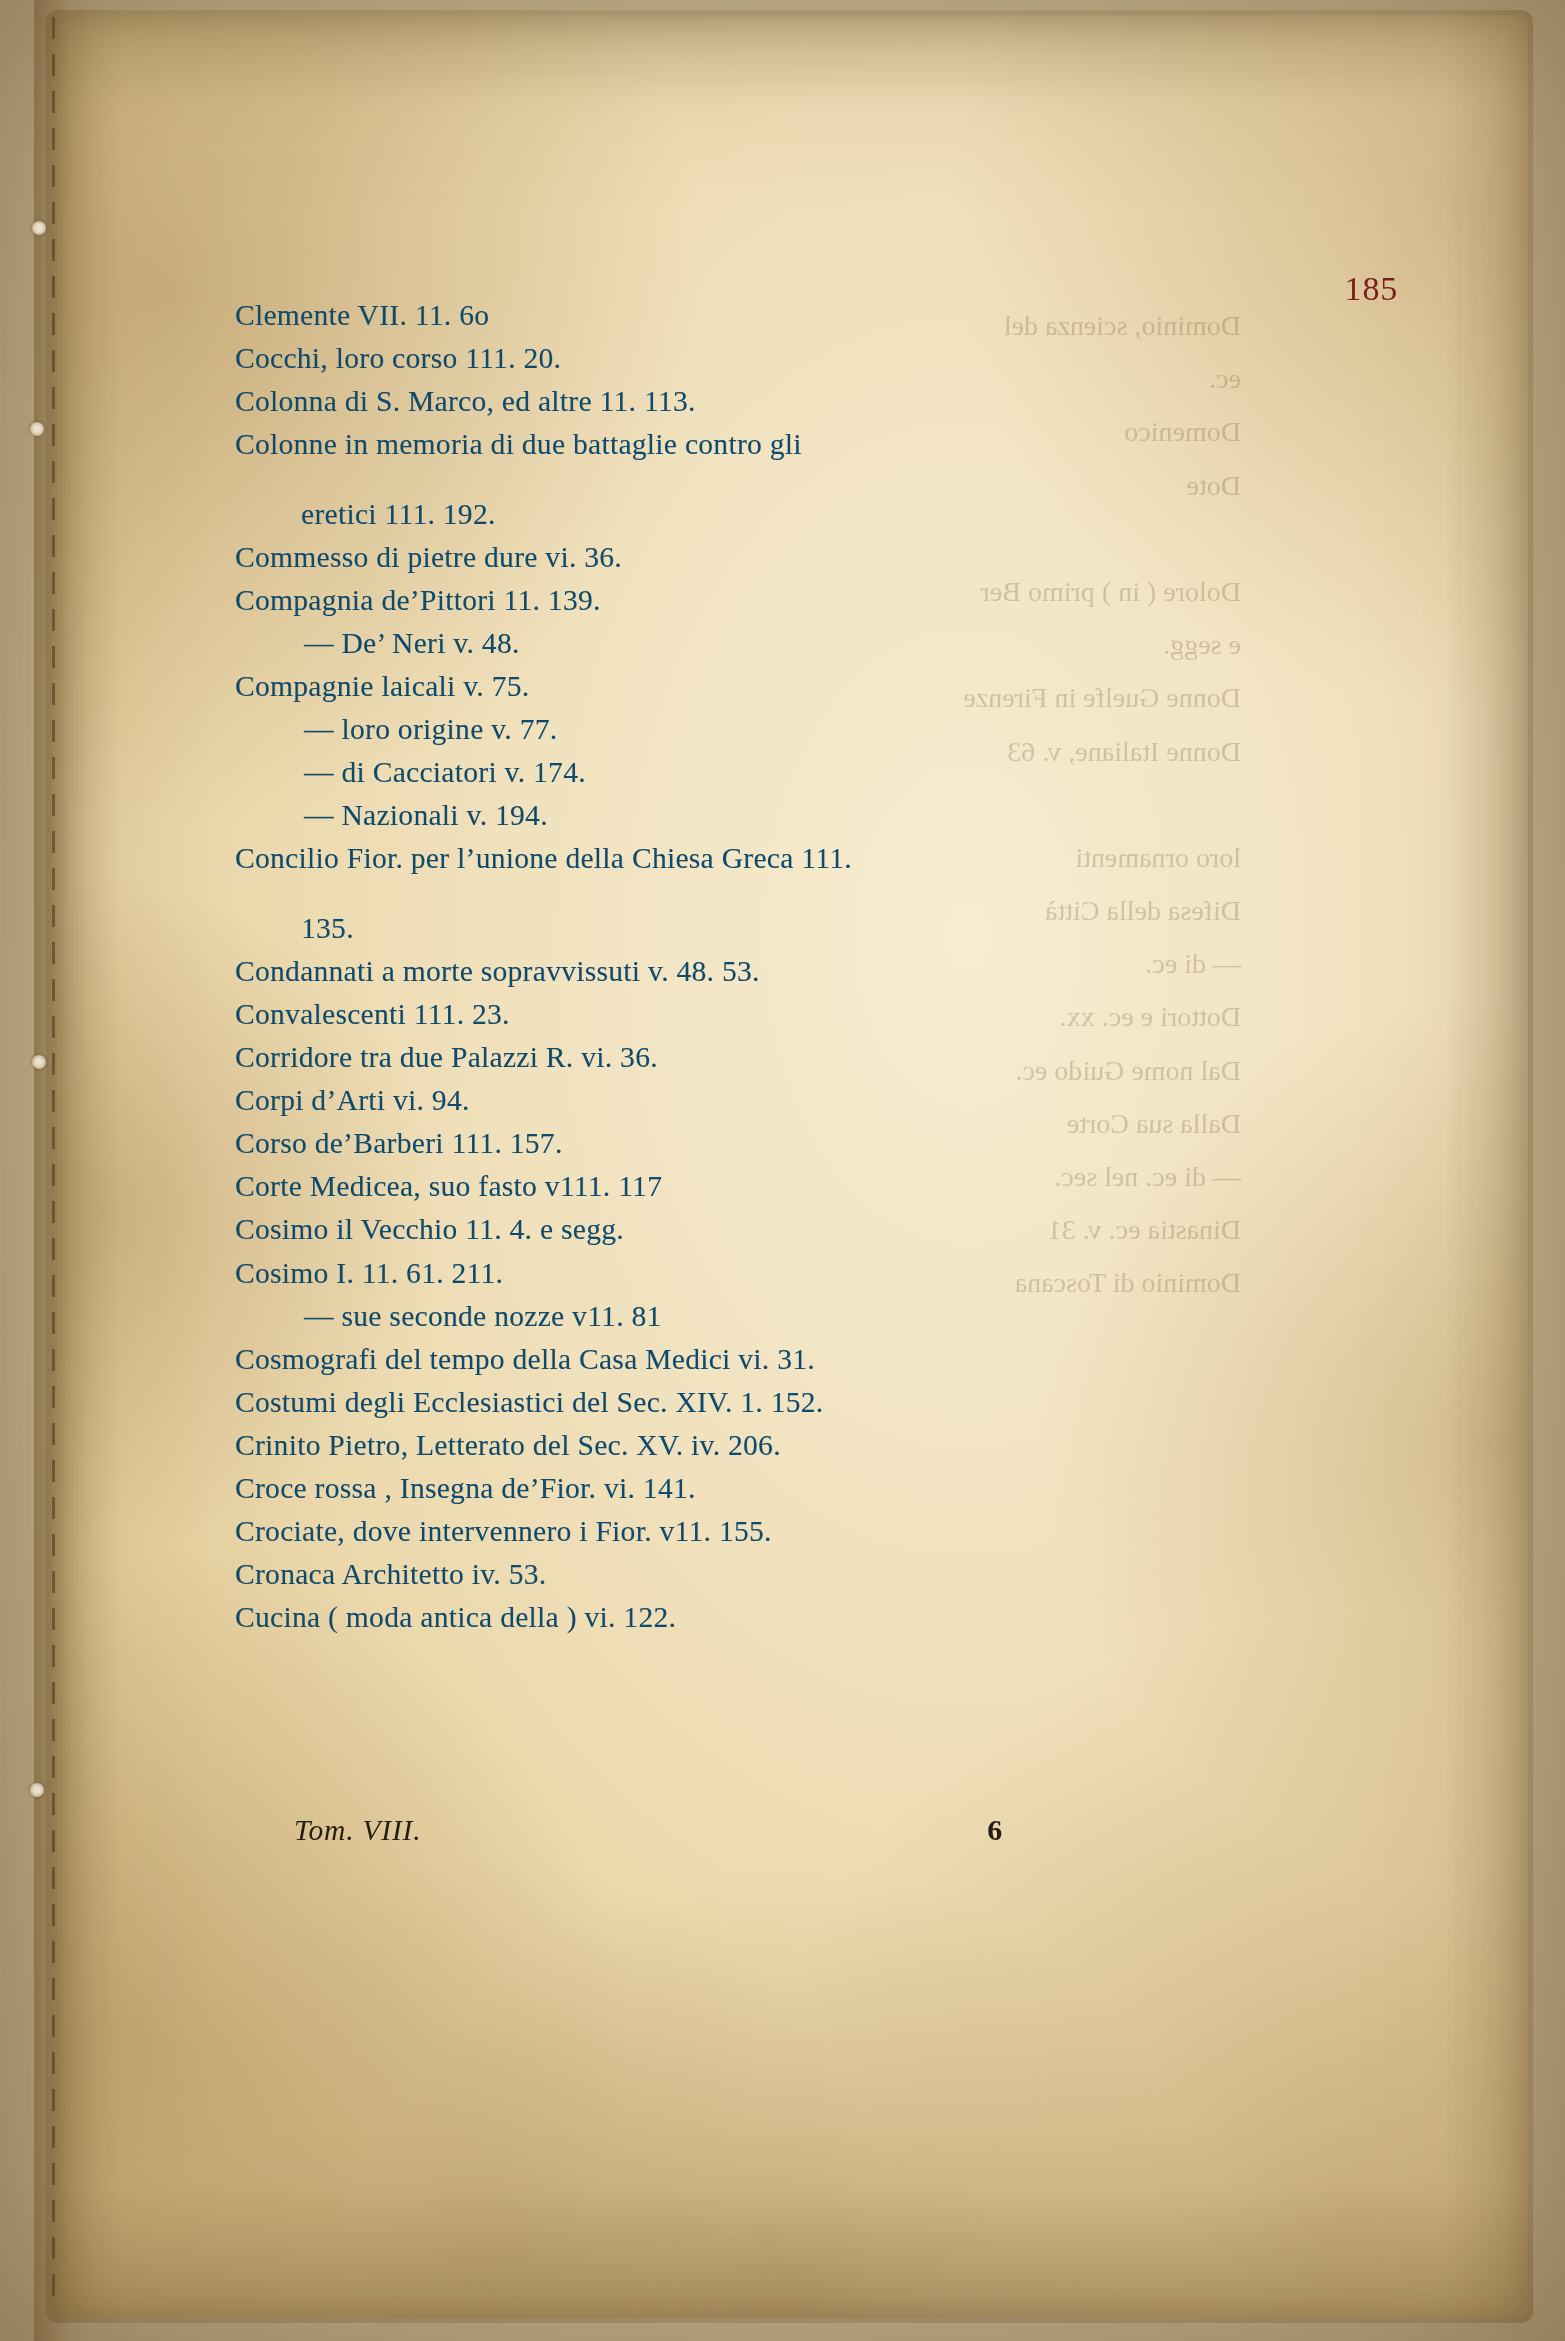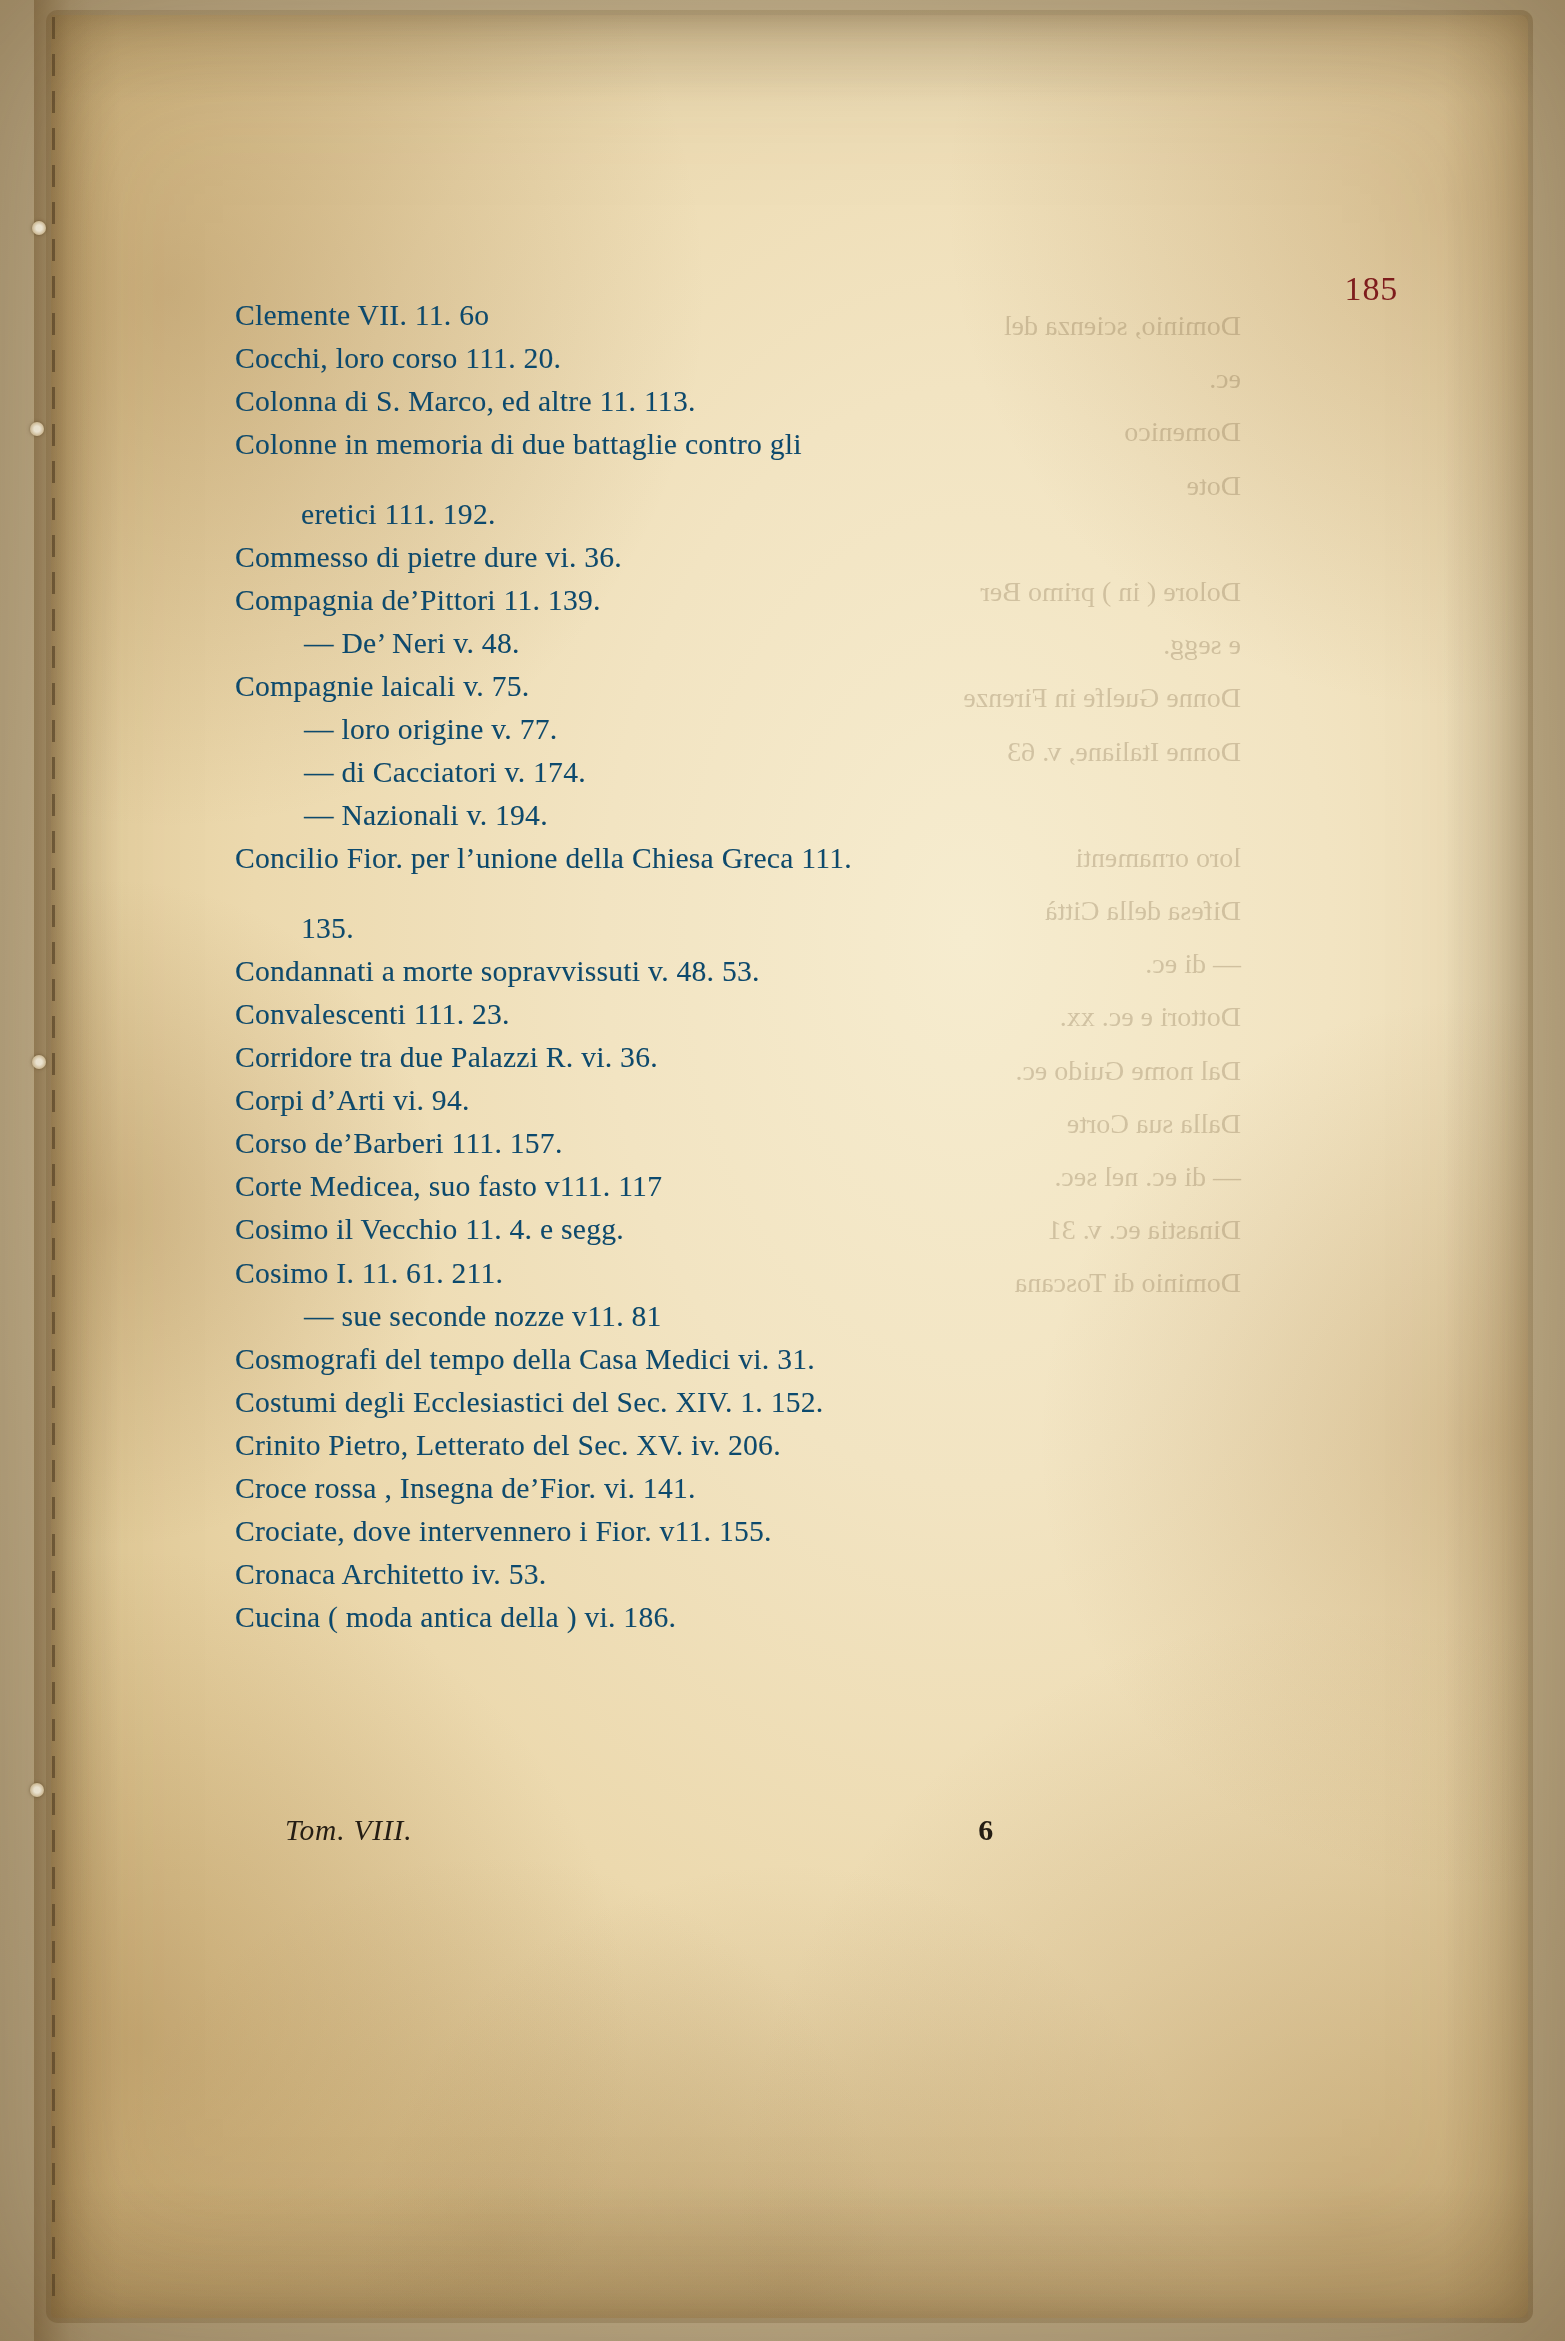--- a/index.html
+++ b/index.html
@@ -123,21 +123,21 @@
     position: absolute;
     right: 167px;
     top: 270px;
     font-family: "Liberation Serif", serif;
     font-size: 34px;
     color: #7f1d1d;
     letter-spacing: 0.8px;
   }
   .footer {
     position: absolute;
-    left: 285px;
+    left: 294px;
     top: 1813px;
     width: 962px;
     display: flex;
     justify-content: space-between;
     align-items: baseline;
     font-family: "Liberation Serif", serif;
     color: #241d14;
   }
   .sig {
     font-style: italic;
@@ -235,21 +235,21 @@
       <div class="entry">Corte Medicea, suo fasto v111. 117</div>
       <div class="entry">Cosimo il Vecchio 11. 4. e segg.</div>
       <div class="entry">Cosimo I. 11. 61. 211.</div>
       <div class="entry sub">— sue seconde nozze v11. 81</div>
       <div class="entry">Cosmografi del tempo della Casa Medici vi. 31.</div>
       <div class="entry">Costumi degli Ecclesiastici del Sec. XIV. 1. 152.</div>
       <div class="entry">Crinito Pietro, Letterato del Sec. XV. iv. 206.</div>
       <div class="entry">Croce rossa , Insegna de’Fior. vi. 141.</div>
       <div class="entry">Crociate, dove intervennero i Fior. v11. 155.</div>
       <div class="entry">Cronaca Architetto iv. 53.</div>
-      <div class="entry">Cucina ( moda antica della ) vi. 186.</div>
+      <div class="entry">Cucina ( moda antica della ) vi. 122.</div>
     </div>
 
   <div class="footer">
     <span class="sig">Tom. VIII.</span>
     <span class="pagenum-bottom">6</span>
   </div>
 
   <div class="vignette"></div>
 </div>
 

